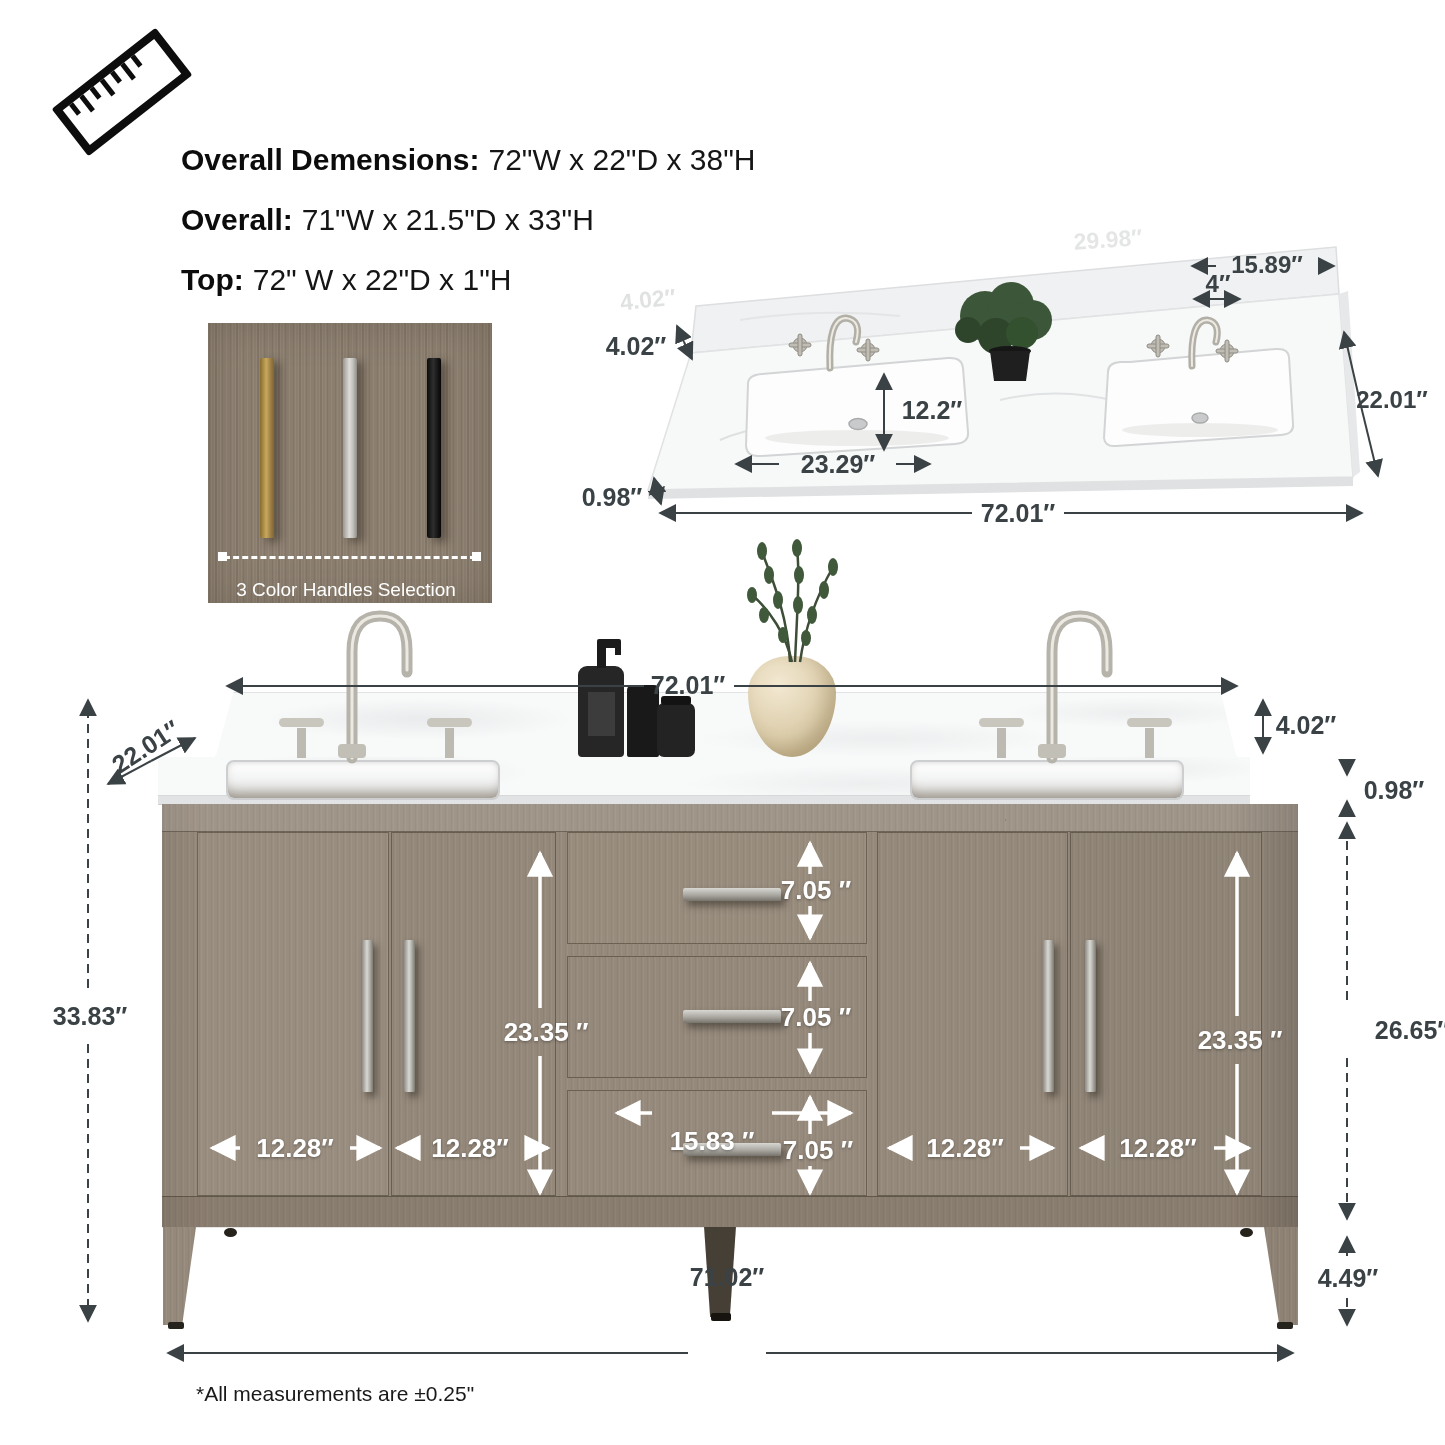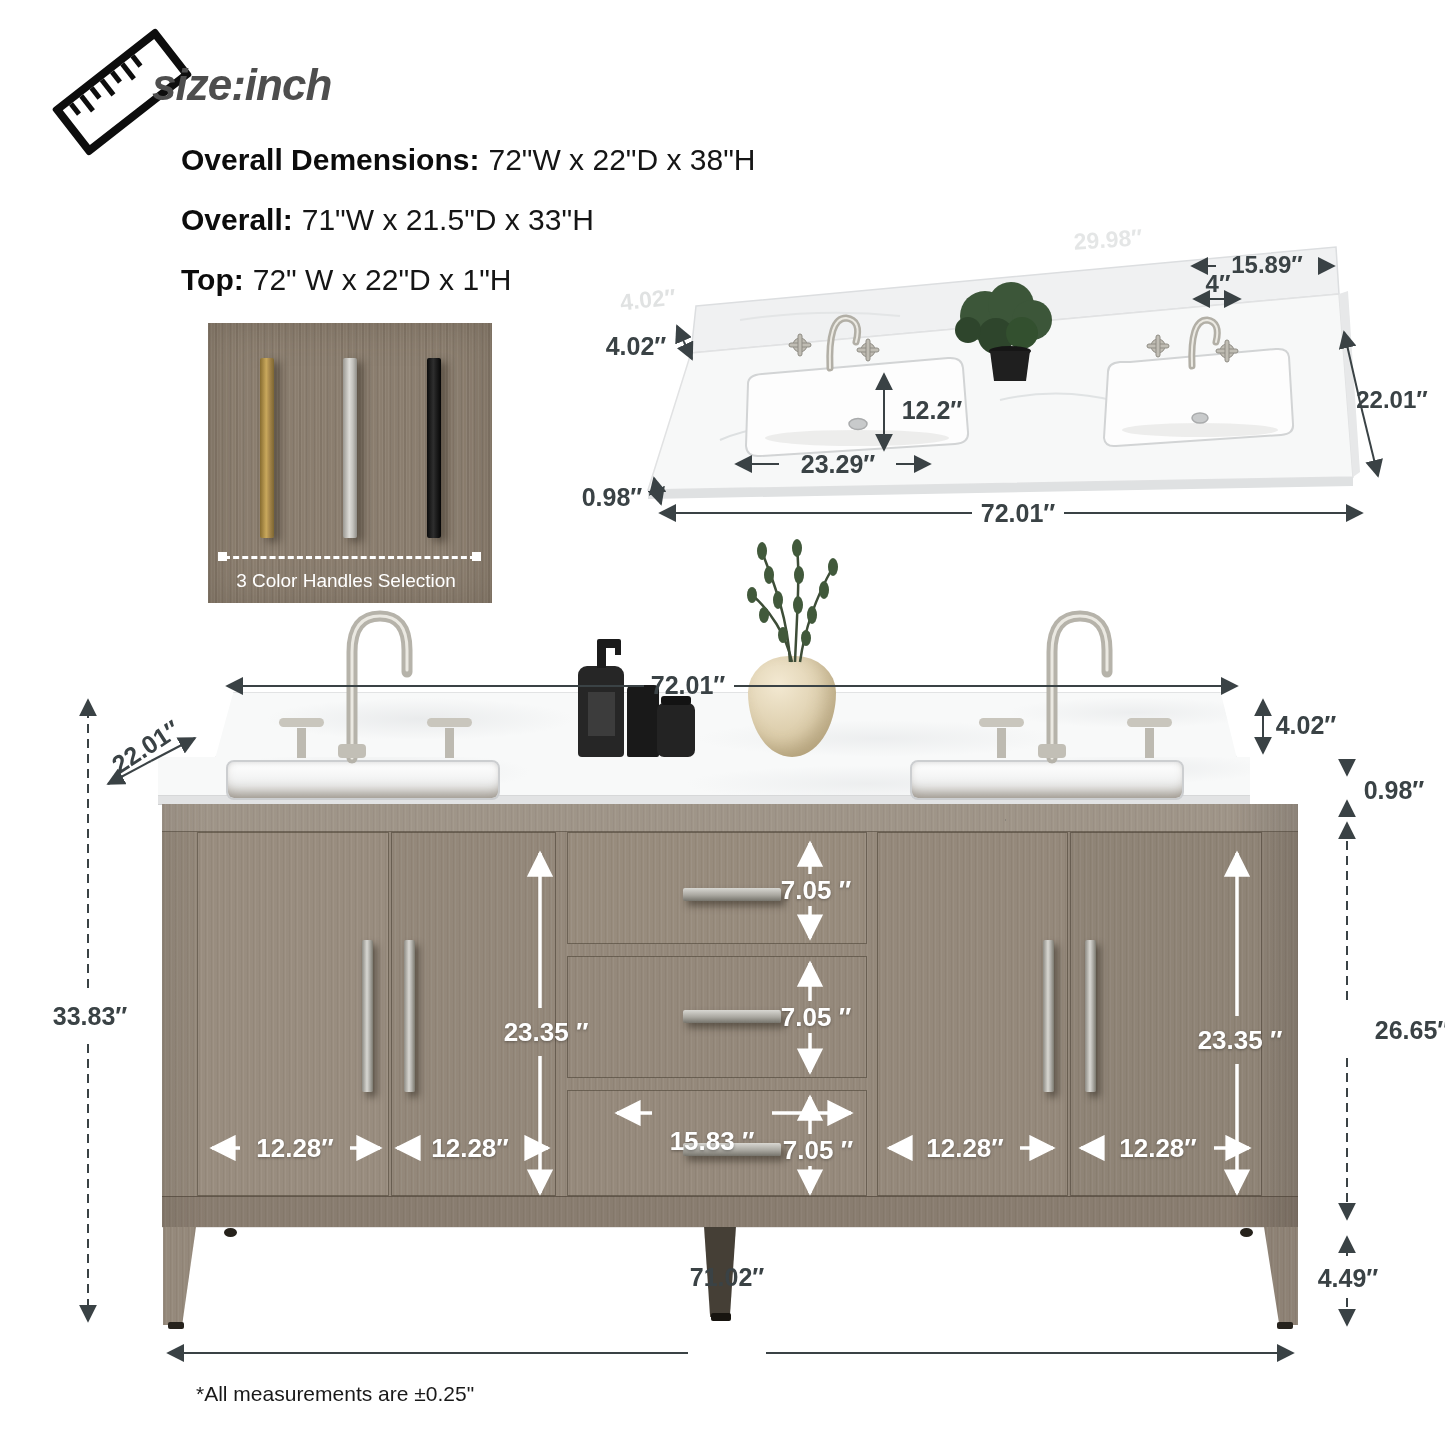--- a/index.html
+++ b/index.html
@@ -20,21 +20,21 @@
         background-image:repeating-linear-gradient(90deg,rgba(255,255,255,.06) 0 1px,rgba(0,0,0,0) 1px 3px),
         repeating-linear-gradient(90deg,rgba(56,46,36,.10) 0 2px,rgba(0,0,0,0) 2px 7px);
         box-shadow:inset 0 0 40px rgba(60,50,40,.25);}
   .handle-v{position:absolute;top:35px;width:14px;height:180px;border-radius:2px;
             box-shadow:6px 4px 9px rgba(35,28,20,.45);}
   .h-gold{background:linear-gradient(90deg,#876c30,#c9a85c 45%,#a4854a 70%,#7d6630);}
   .h-silver{background:linear-gradient(90deg,#9a9892,#dddcd8 45%,#c3c2bd 70%,#8f8d87);}
   .h-black{background:linear-gradient(90deg,#0c0c0c,#2e2e2e 45%,#1b1b1b 70%,#050505);}
   .hdash{position:absolute;left:16px;top:233px;width:252px;border-top:3px dashed #ffffff;}
   .hsq{position:absolute;top:229px;width:9px;height:9px;background:#ffffff;}
-  .hcap{position:absolute;left:0;top:247px;width:276px;text-align:center;color:#ffffff;
+  .hcap{position:absolute;left:0;top:256px;width:276px;text-align:center;color:#ffffff;
         font-size:19px;font-weight:400;}
   
   .wood{background-color:#95897b;background-image:
         repeating-linear-gradient(90deg,rgba(255,255,255,.05) 0 1px,rgba(0,0,0,0) 1px 3px),
         repeating-linear-gradient(90deg,rgba(73,62,50,.08) 0 2px,rgba(0,0,0,0) 2px 6px);}
   .panel{position:absolute;border:1px solid rgba(70,60,48,.55);box-sizing:border-box;}
   .marble{background-color:#f8f9f9;background-image:
         radial-gradient(ellipse 220px 30px at 20% 40%,rgba(190,194,198,.25),rgba(0,0,0,0) 70%),
         radial-gradient(ellipse 260px 26px at 65% 70%,rgba(196,200,204,.22),rgba(0,0,0,0) 70%),
         radial-gradient(ellipse 180px 22px at 90% 30%,rgba(190,194,198,.2),rgba(0,0,0,0) 70%);}
@@ -80,21 +80,20 @@
 
   <div class="ruler">
     <span class="tick" style="left:8px;height:13px;"></span>
     <span class="tick" style="left:21px;height:19px;"></span>
     <span class="tick" style="left:34px;height:13px;"></span>
     <span class="tick" style="left:47px;height:19px;"></span>
     <span class="tick" style="left:60px;height:13px;"></span>
     <span class="tick" style="left:73px;height:19px;"></span>
     <span class="tick" style="left:86px;height:13px;"></span>
   </div>
-  <div class="brand">size:inch</div>
 
   <div class="specline" style="top:143px;">
     <span class="b">Overall Demensions:</span><span class="v">72"W x 22"D x 38"H</span>
   </div>
   <div class="specline" style="top:203px;">
     <span class="b">Overall:</span><span class="v">71"W x 21.5"D x 33"H</span>
   </div>
   <div class="specline" style="top:263px;">
     <span class="b">Top:</span><span class="v">72" W x 22"D x 1"H</span>
   </div>

